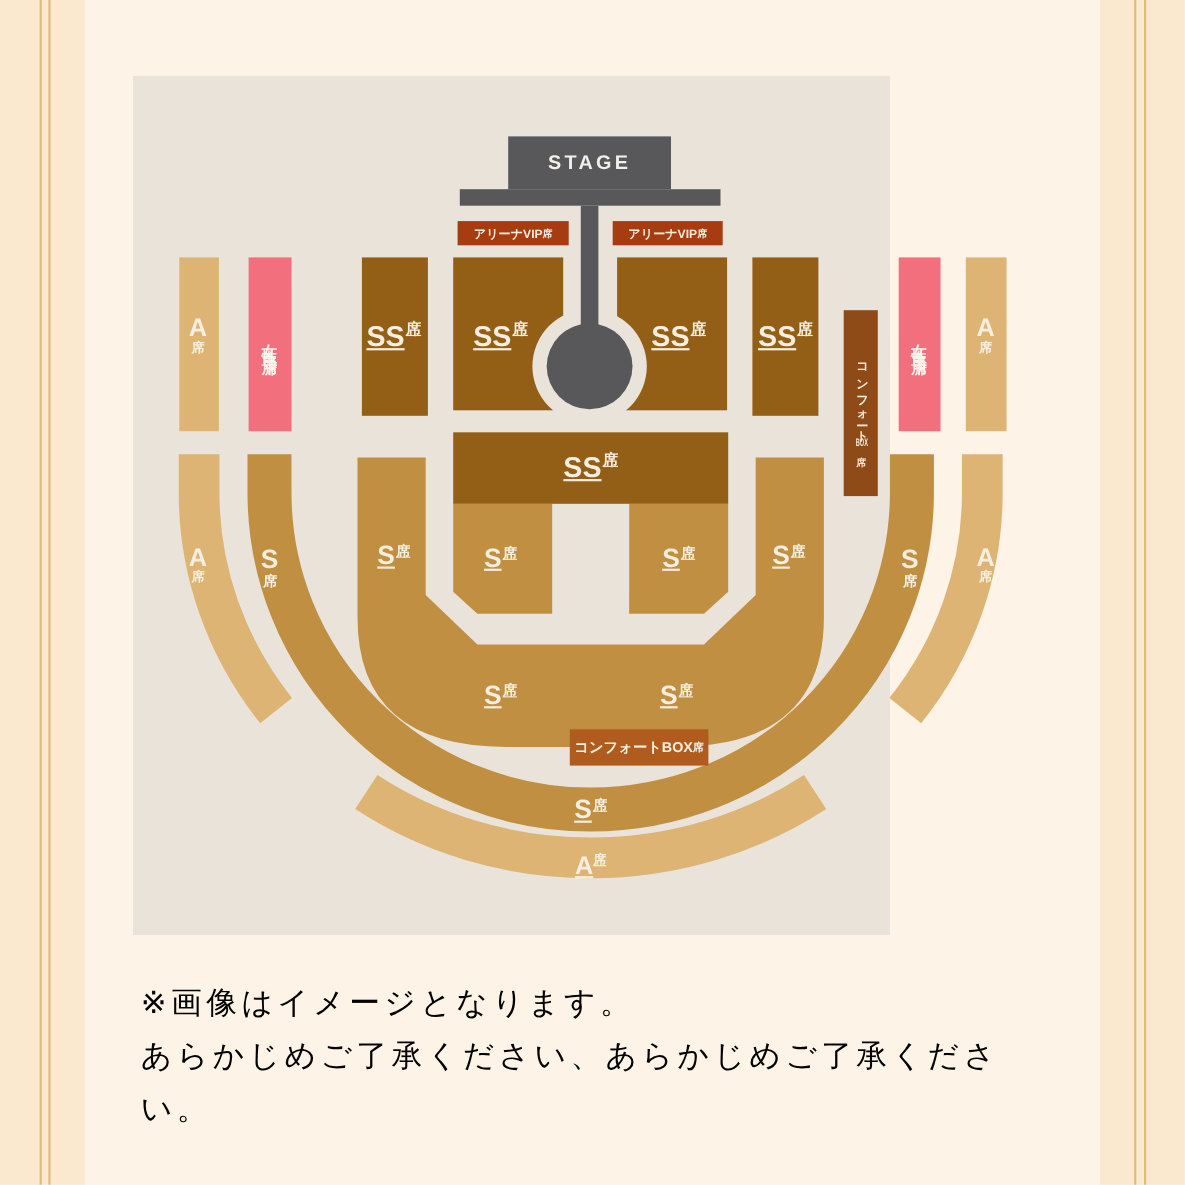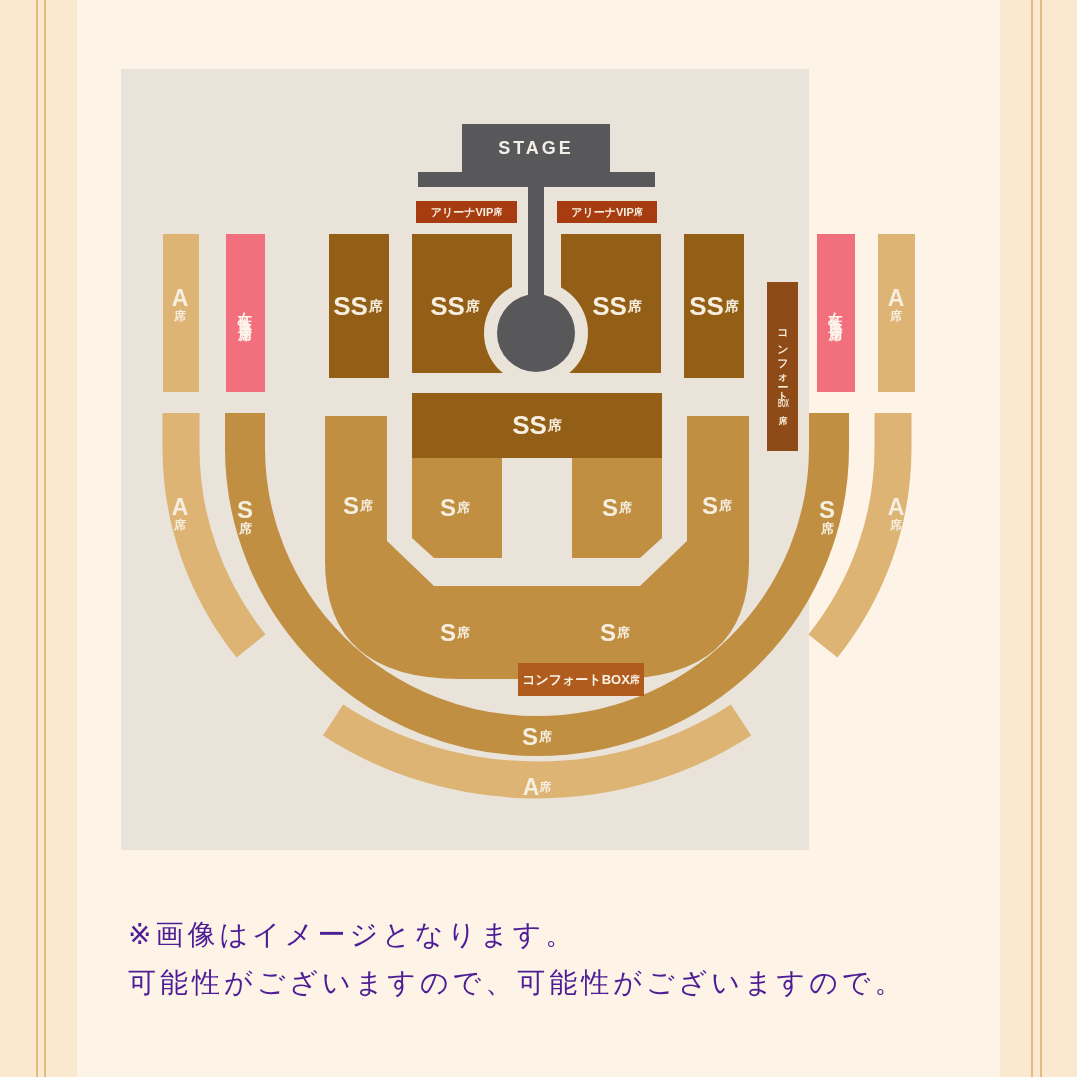--- a/index.html
+++ b/index.html
@@ -21,21 +21,21 @@
     color:#f6efe0;font-weight:bold;font-size:11px;white-space:nowrap;}
   .vip-box .x{font-size:9px;}
   .strip-a{background:#ddb474;}
   .strip-women{background:#f2707d;}
   .strip-comfort{background:#8e4a17;}
   .comfort-label{background:#b05c1e;display:flex;align-items:center;justify-content:center;
     color:#f8f1e4;font-weight:bold;font-size:13px;white-space:nowrap;}
   .comfort-label .x{font-size:10px;}
   
   .lbl{position:absolute;transform:translate(-50%,-50%);color:#f6efe0;white-space:nowrap;}
-  .lbl-h{display:flex;align-items:center;}
+  .lbl-h{display:flex;align-items:flex-start;text-decoration:underline;}
   .lbl-v{display:flex;flex-direction:column;align-items:center;line-height:1.05;}
   .lbl .b{font-weight:bold;}
   .lbl .x{font-weight:bold;}
   .ss-lbl .b{font-size:26px;}
   .ss-lbl .x{font-size:14px;margin-left:1px;}
   .s-lbl .b{font-size:24px;}
   .s-lbl .x{font-size:13px;margin-left:1px;}
   .a-lbl .b{font-size:23px;}
   .a-lbl .x{font-size:12px;}
   .stage-main{display:flex;align-items:center;justify-content:center;
@@ -43,21 +43,21 @@
   .vtext{position:absolute;display:flex;align-items:center;justify-content:center;}
   .vtext .inner{writing-mode:vertical-rl;text-orientation:upright;color:#fdf5ec;
     font-weight:bold;letter-spacing:5px;}
   .women-text .inner{font-size:14px;}
   .women-text .sfx{font-size:11px;}
   .comfort-text .inner{font-size:11px;letter-spacing:2px;color:#f6ead9;}
   .comfort-text .boxw{text-combine-upright:all;font-size:10px;}
   .comfort-text .sfx{font-size:9px;}
   
   #notes{position:absolute;left:128px;top:888px;width:830px;
-    color:#4c1d95;font-size:28px;letter-spacing:4px;line-height:48px;margin-top:23px;}
+    color:#000000;font-size:28px;letter-spacing:4px;line-height:48px;}
 </style>
 </head>
 <body>
 
 <div class="side-band" style="left:0;width:77px;"></div>
 <div class="side-band" style="left:1000px;width:77px;"></div>
 <div class="pinstripe" style="left:36px;"></div>
 <div class="pinstripe" style="left:44px;"></div>
 <div class="pinstripe" style="left:1031px;"></div>
 <div class="pinstripe" style="left:1040px;"></div>
@@ -196,14 +196,14 @@
     </div>
   <div class="lbl lbl-h a-lbl" style="left:416px;top:718px;">
       <span class="b">A</span>
       <span class="x">席</span>
     </div>
 
 </div>
 
 <div id="notes">
   <div>※画像はイメージとなります。</div>
-  <div>可能性がございますので、可能性がございますので。</div>
+  <div>あらかじめご了承ください、あらかじめご了承ください。</div>
 </div>
 
 </body></html>

